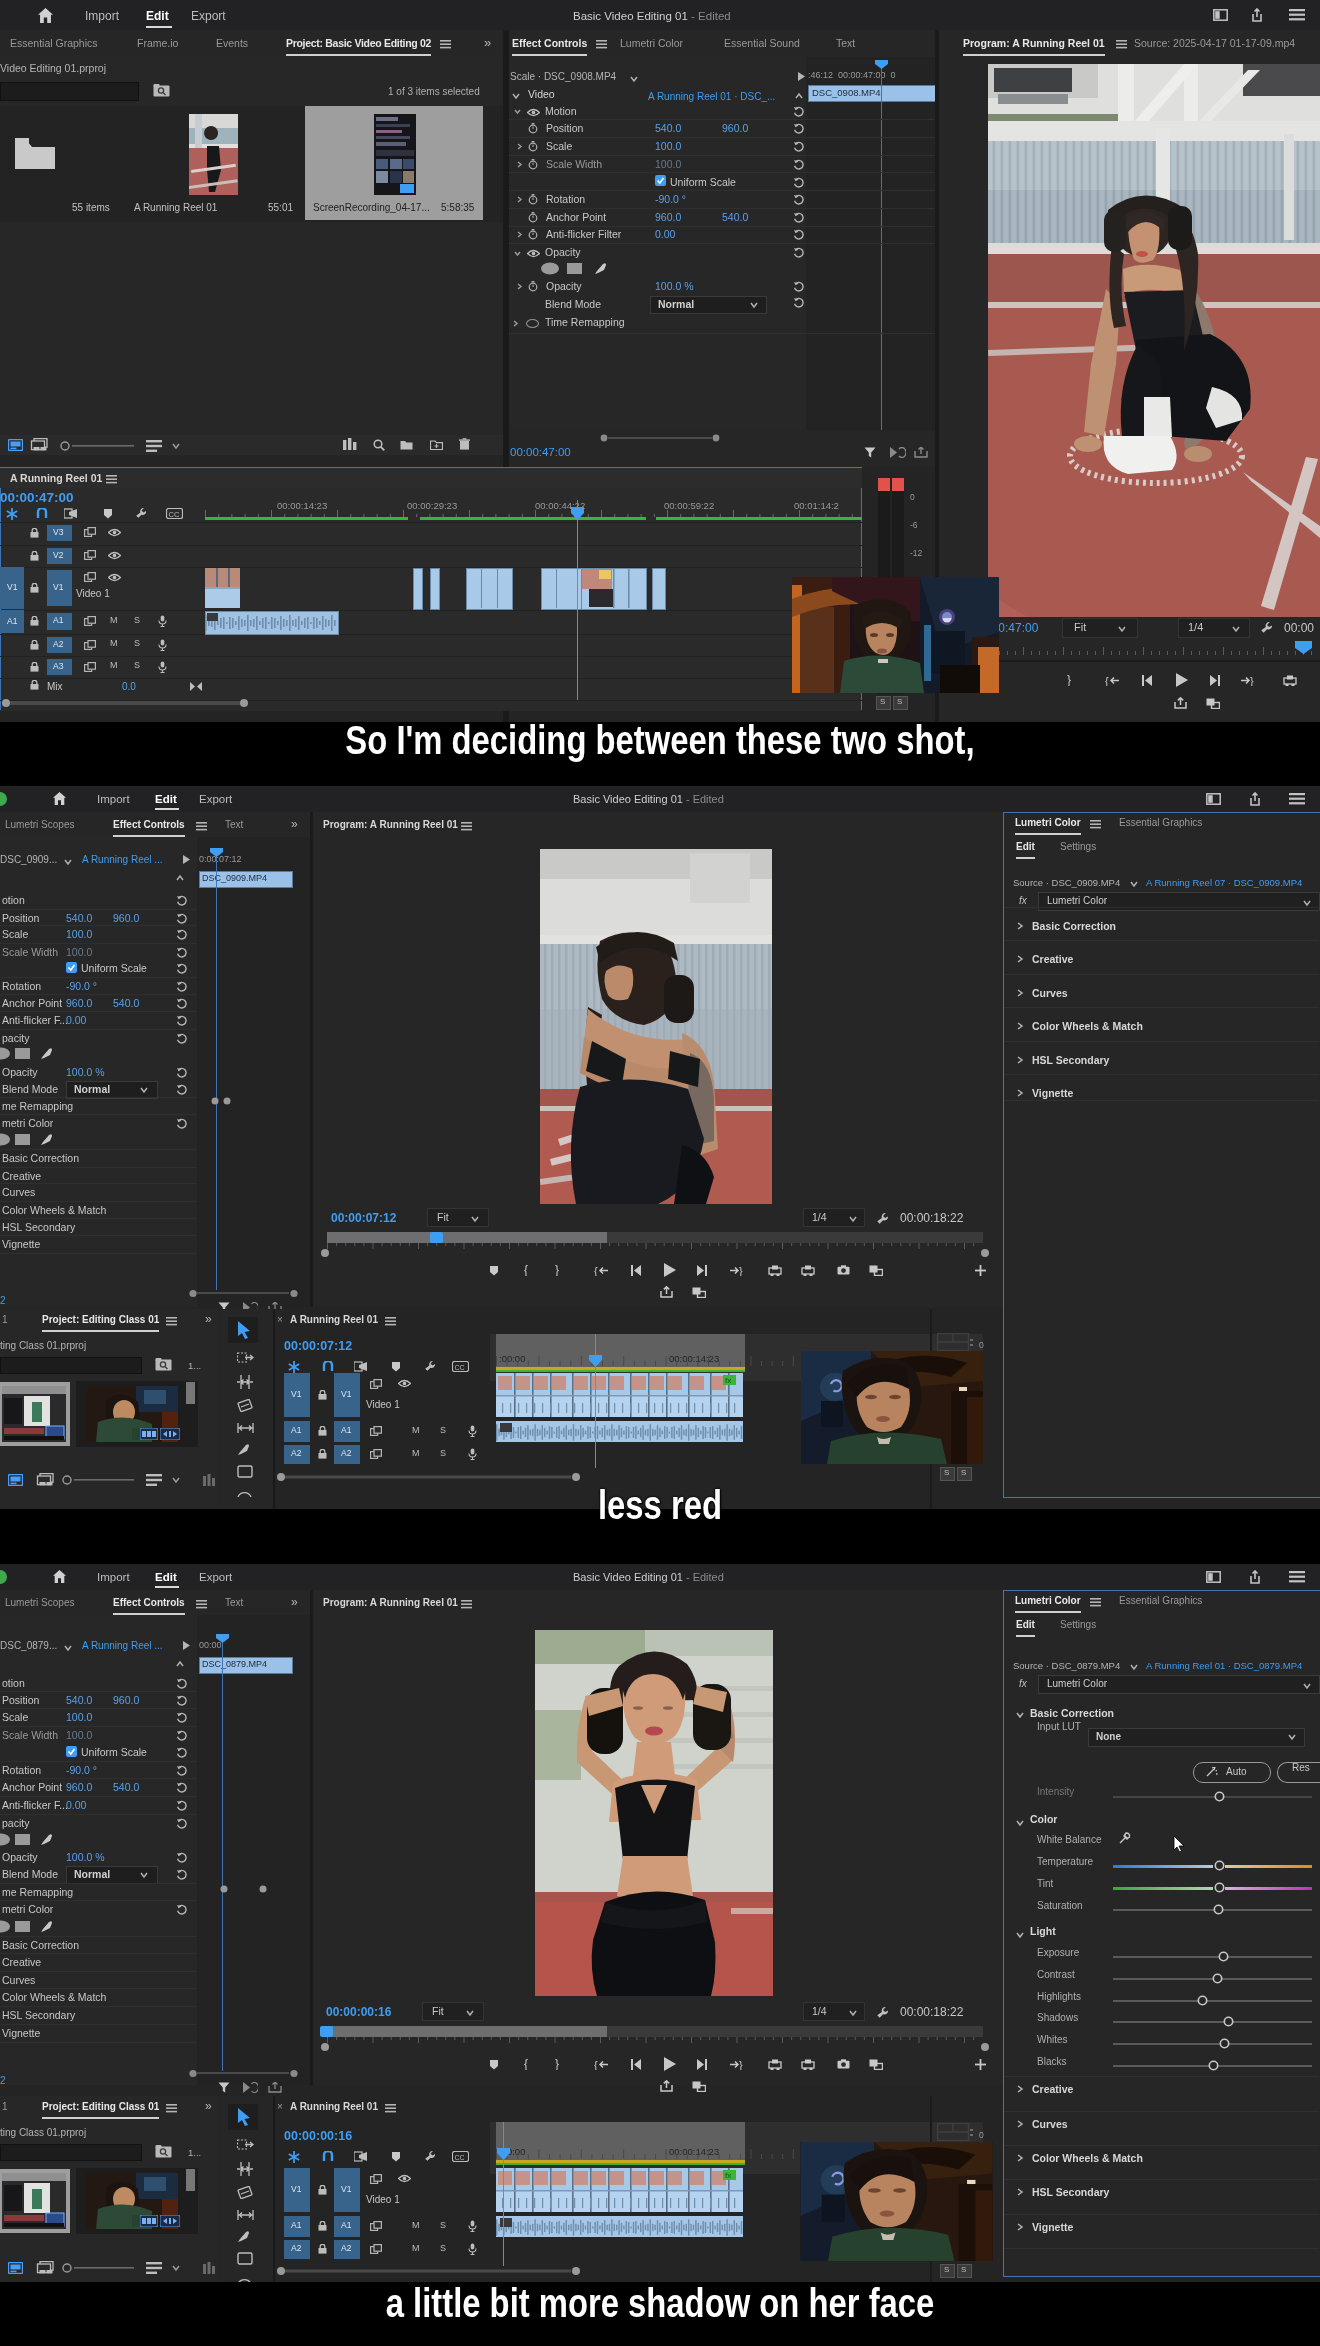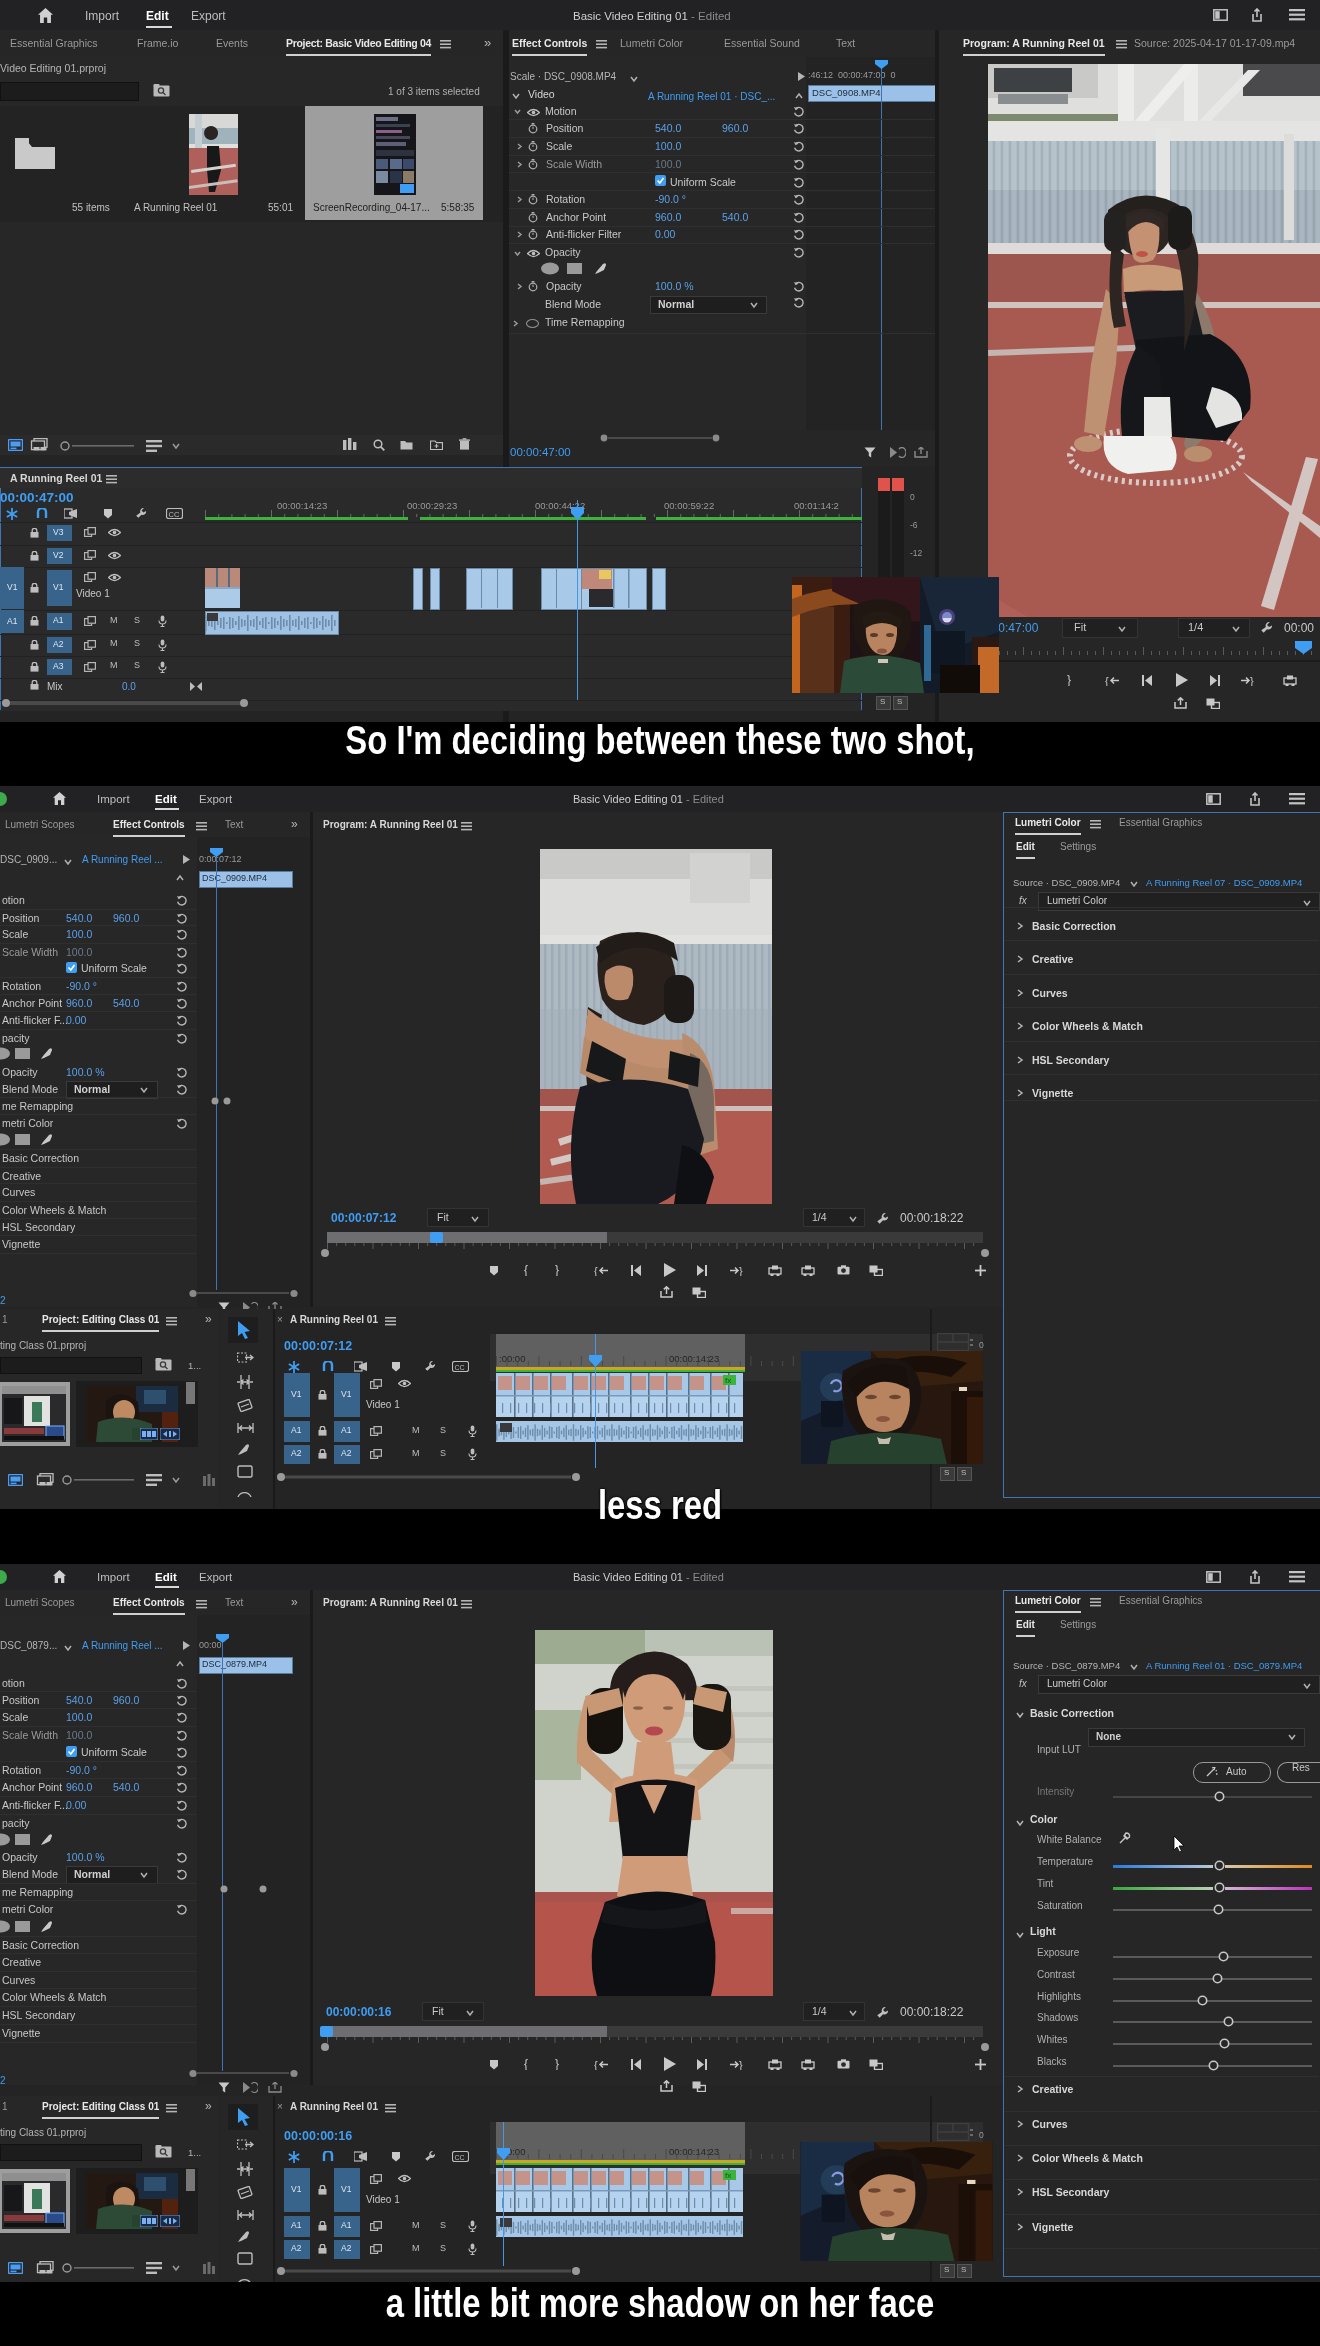--- a/index.html
+++ b/index.html
@@ -28,21 +28,21 @@
     </svg>
     <svg class="a" style="left:1289px;top:9px;" width="16" height="12" viewBox="0 0 16 12">
       <rect x="0" y="0" width="16" height="2.2" fill="#c3c3c3"></rect>
       <rect x="0" y="4.6" width="16" height="2.2" fill="#c3c3c3"></rect>
       <rect x="0" y="9.2" width="16" height="2.2" fill="#c3c3c3"></rect>
     </svg>
     <div class="a" style="left:0px;top:30px;width:503px;height:27px;background:#262627;border-bottom:1px solid #1d1d1d"></div>
     <div class="a t" style="left:10px;top:37px;font-size:10.5px;color:#9a9a9a;font-weight:400;">Essential Graphics</div>
     <div class="a t" style="left:137px;top:37px;font-size:10.5px;color:#9a9a9a;font-weight:400;">Frame.io</div>
     <div class="a t" style="left:216px;top:37px;font-size:10.5px;color:#9a9a9a;font-weight:400;">Events</div>
-    <div class="a t" style="left:286px;top:37px;font-size:10.5px;color:#e8e8e8;font-weight:700;border-bottom:2px solid #d0d0d0;padding-bottom:4px;letter-spacing:-0.3px">Project: Basic Video Editing 04</div>
+    <div class="a t" style="left:286px;top:37px;font-size:10.5px;color:#e8e8e8;font-weight:700;border-bottom:2px solid #d0d0d0;padding-bottom:4px;letter-spacing:-0.3px">Project: Basic Video Editing 02</div>
     <svg class="a" style="left:440px;top:40px;" width="11" height="9" viewBox="0 0 11 9">
       <rect y="0" width="11" height="1.6" fill="#b5b5b5"></rect>
       <rect y="3.4" width="11" height="1.6" fill="#b5b5b5"></rect>
       <rect y="6.8" width="11" height="1.6" fill="#b5b5b5"></rect>
     </svg>
     <div class="a t" style="left:484px;top:35px;font-size:13px;color:#b5b5b5;font-weight:400;">»</div>
     <div class="a" style="left:0px;top:57px;width:503px;height:378px;background:#272728"></div>
     <div class="a t" style="left:0px;top:62px;font-size:10.5px;color:#b5b5b5;font-weight:400;">Video Editing 01.prproj</div>
     <div class="a" style="left:0px;top:82px;width:137px;height:17px;background:#1c1c1c;border:1px solid #111"></div>
     <svg class="a" style="left:153px;top:83px;" width="17" height="14" viewBox="0 0 17 14">
@@ -2190,21 +2190,21 @@
     <div class="a t" style="left:1019px;top:114px;font-size:10px;color:#c0c0c0;font-weight:400;font-style:italic">fx</div>
     <div class="a" style="left:1038px;top:111px;width:280px;height:17px;background:#202021;border:1px solid #3a3a3a"></div>
     <div class="a t" style="left:1047px;top:114px;font-size:10px;color:#d0d0d0;font-weight:400;">Lumetri Color</div>
     <svg class="a" style="left:1303px;top:118px;" width="8" height="8" viewBox="0 0 8 8">
       <path d="M1 2 L4.0 6 L7 2" fill="none" stroke="#b0b0b0" stroke-width="1.5"></path>
     </svg>
     <svg class="a" style="left:1016px;top:147px;" width="8" height="8" viewBox="0 0 8 8">
       <path d="M1 2 L4.0 6 L7 2" fill="none" stroke="#b5b5b5" stroke-width="1.5"></path>
     </svg>
     <div class="a t" style="left:1030px;top:143px;font-size:10.5px;color:#d8d8d8;font-weight:700;">Basic Correction</div>
-    <div class="a t" style="left:1037px;top:180px;font-size:10px;color:#b0b0b0;font-weight:400;">Input LUT</div>
+    <div class="a t" style="left:1037px;top:157px;font-size:10px;color:#b0b0b0;font-weight:400;">Input LUT</div>
     <div class="a" style="left:1088px;top:164px;width:215px;height:17px;background:#202021;border:1px solid #3a3a3a"></div>
     <div class="a t" style="left:1096px;top:167px;font-size:10px;color:#d0d0d0;font-weight:700;">None</div>
     <svg class="a" style="left:1288px;top:169px;" width="8" height="8" viewBox="0 0 8 8">
       <path d="M1 2 L4.0 6 L7 2" fill="none" stroke="#b0b0b0" stroke-width="1.5"></path>
     </svg>
     <div class="a" style="left:1193px;top:198px;width:76px;height:19px;border:1.5px solid #9a9a9a;border-radius:10px"></div>
     <svg class="a" style="left:1206px;top:203px;" width="13" height="10" viewBox="0 0 13 10">
       <path d="M1 9 L8 2 M6 1 L9 0 L8 3 M9.5 4 L11 3.5 M10 7 L11.5 7" stroke="#c8c8c8" stroke-width="1.3" fill="none"></path>
     </svg>
     <div class="a t" style="left:1226px;top:202px;font-size:10px;color:#c8c8c8;font-weight:400;">Auto</div>

